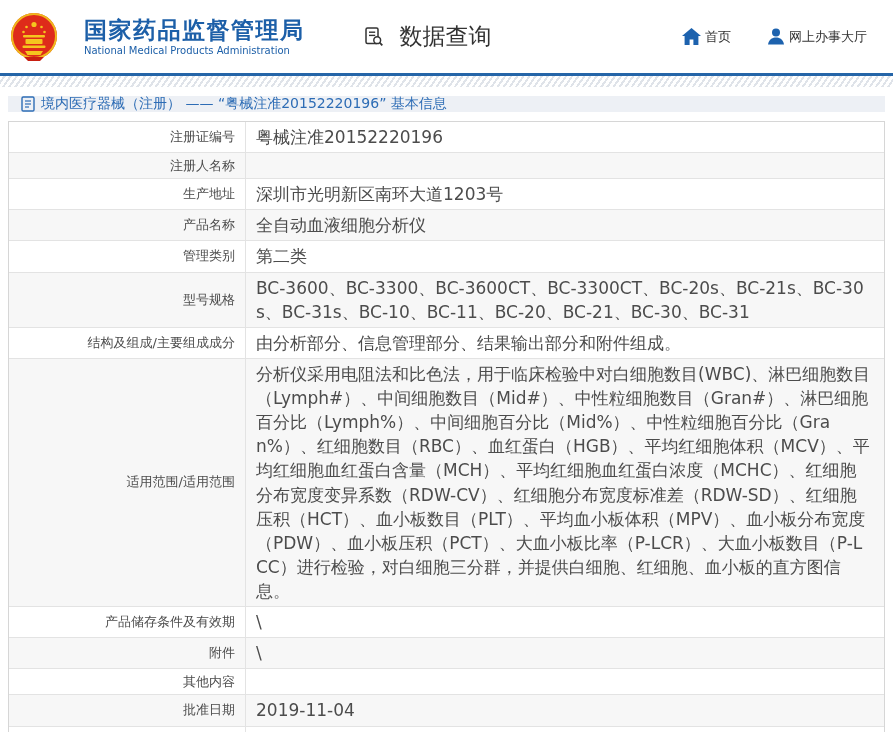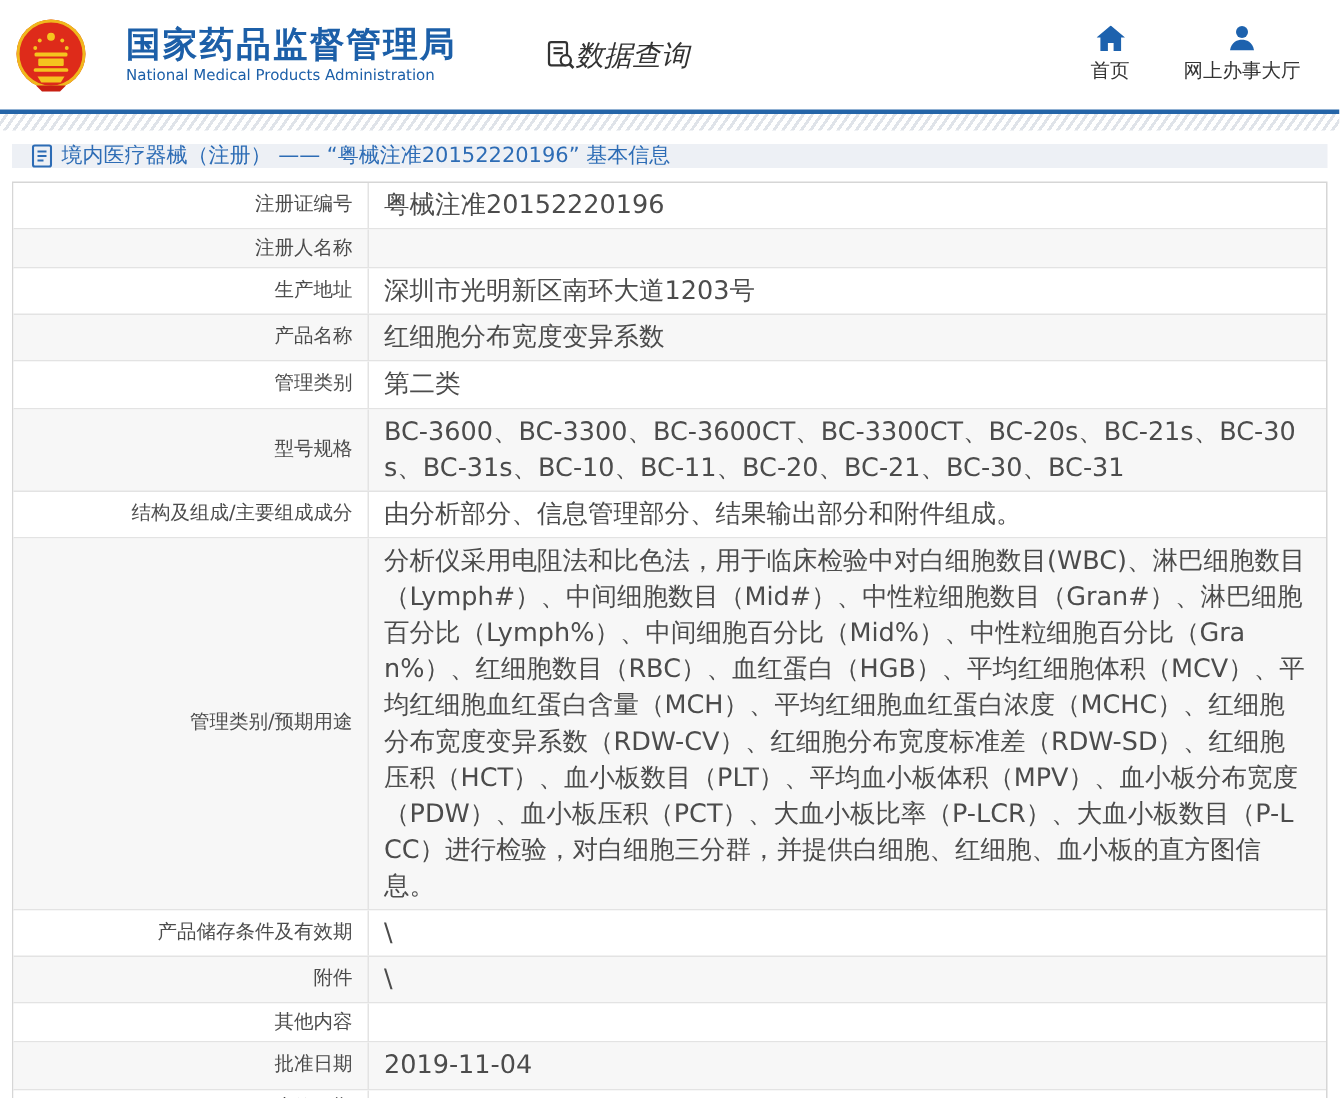--- a/index.html
+++ b/index.html
@@ -19,29 +19,28 @@
     align-items: center;
     padding: 0 18px 0 8px;
     background: #fff;
   }
   .brand { display: flex; align-items: center; gap: 24px; }
   .emblem { width: 52px; height: 52px; flex: none; }
   .brand-text { display: flex; flex-direction: column; }
   .brand-zh { font-size: 23px; font-weight: bold; color: #1c5fa8; letter-spacing: 1.5px; line-height: 1.15; }
   .brand-en { font-size: 10px; color: #1c5fa8; margin-top: 2px; }
   .dataquery {
-    display: flex; align-items: center; gap: 0;
+    display: flex; align-items: center; gap: 16px;
     margin-left: 58px;
-    font-size: 19px; color: #333;
+    font-size: 23px; color: #333;
     cursor: pointer;
-    font-style: italic;
   }
   .topnav { margin-left: auto; display: flex; gap: 36px; padding-right: 8px; }
   .nav-item {
-    display: flex; flex-direction: column; align-items: center; gap: 4px;
+    display: flex; flex-direction: row; align-items: center; gap: 4px;
     font-size: 13px; color: #333; cursor: pointer;
   }
 
   .blue-rule { height: 3px; background: #2565a8; }
   .hatch-band {
     height: 11px;
     background: repeating-linear-gradient(-55deg, #ffffff 0px, #ffffff 3px, #dfe3e9 3px, #dfe3e9 5px);
   }
 
   
@@ -166,40 +165,40 @@
   </div>
 
 
   <div class="t-row">
     <div class="t-label">生产地址</div>
     <div class="t-value">深圳市光明新区南环大道1203号</div>
   </div>
 
   <div class="t-row">
     <div class="t-label">产品名称</div>
-    <div class="t-value">红细胞分布宽度变异系数</div>
+    <div class="t-value">全自动血液细胞分析仪</div>
   </div>
 
   <div class="t-row">
     <div class="t-label">管理类别</div>
     <div class="t-value">第二类</div>
   </div>
 
   <div class="t-row">
     <div class="t-label">型号规格</div>
     <div class="t-value">BC-3600、BC-3300、BC-3600CT、BC-3300CT、BC-20s、BC-21s、BC-30s、BC-31s、BC-10、BC-11、BC-20、BC-21、BC-30、BC-31</div>
   </div>
 
   <div class="t-row">
     <div class="t-label">结构及组成/主要组成成分</div>
     <div class="t-value">由分析部分、信息管理部分、结果输出部分和附件组成。</div>
   </div>
 
   <div class="t-row">
-    <div class="t-label">管理类别/预期用途</div>
+    <div class="t-label">适用范围/适用范围</div>
     <div class="t-value">分析仪采用电阻法和比色法，用于临床检验中对白细胞数目(WBC)、淋巴细胞数目（Lymph#）、中间细胞数目（Mid#）、中性粒细胞数目（Gran#）、淋巴细胞百分比（Lymph%）、中间细胞百分比（Mid%）、中性粒细胞百分比（Gran%）、红细胞数目（RBC）、血红蛋白（HGB）、平均红细胞体积（MCV）、平均红细胞血红蛋白含量（MCH）、平均红细胞血红蛋白浓度（MCHC）、红细胞分布宽度变异系数（RDW-CV）、红细胞分布宽度标准差（RDW-SD）、红细胞压积（HCT）、血小板数目（PLT）、平均血小板体积（MPV）、血小板分布宽度（PDW）、血小板压积（PCT）、大血小板比率（P-LCR）、大血小板数目（P-LCC）进行检验，对白细胞三分群，并提供白细胞、红细胞、血小板的直方图信息。</div>
   </div>
 
   <div class="t-row">
     <div class="t-label">产品储存条件及有效期</div>
     <div class="t-value">\</div>
   </div>
 
   <div class="t-row">
     <div class="t-label">附件</div>

